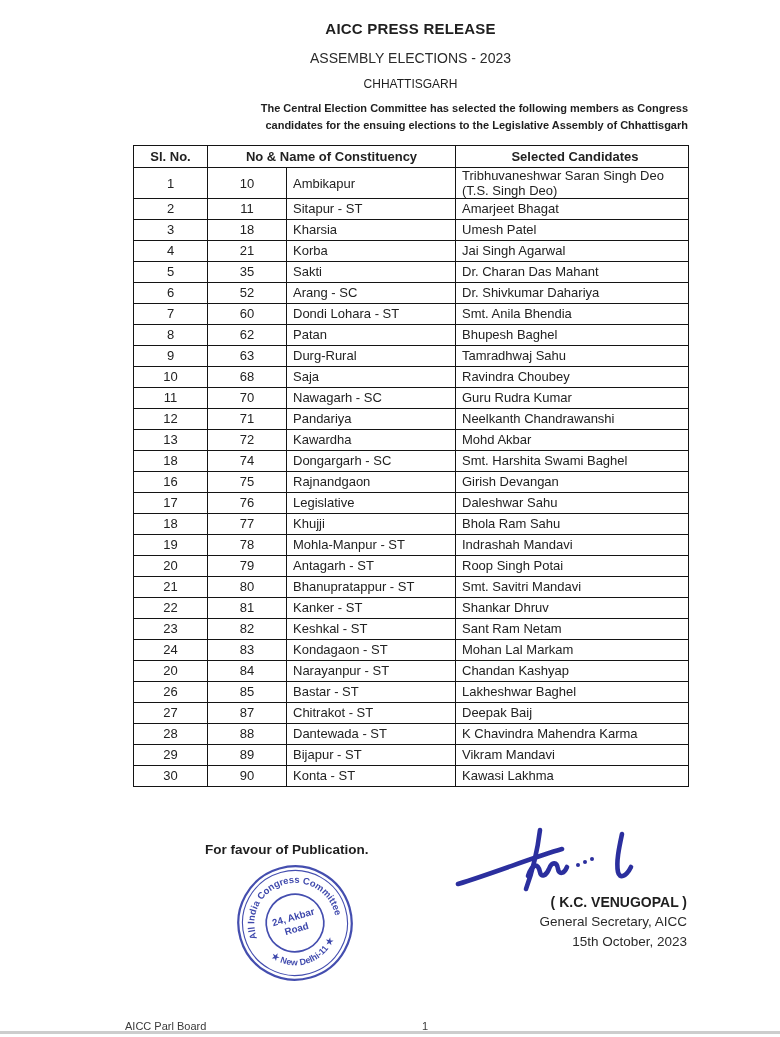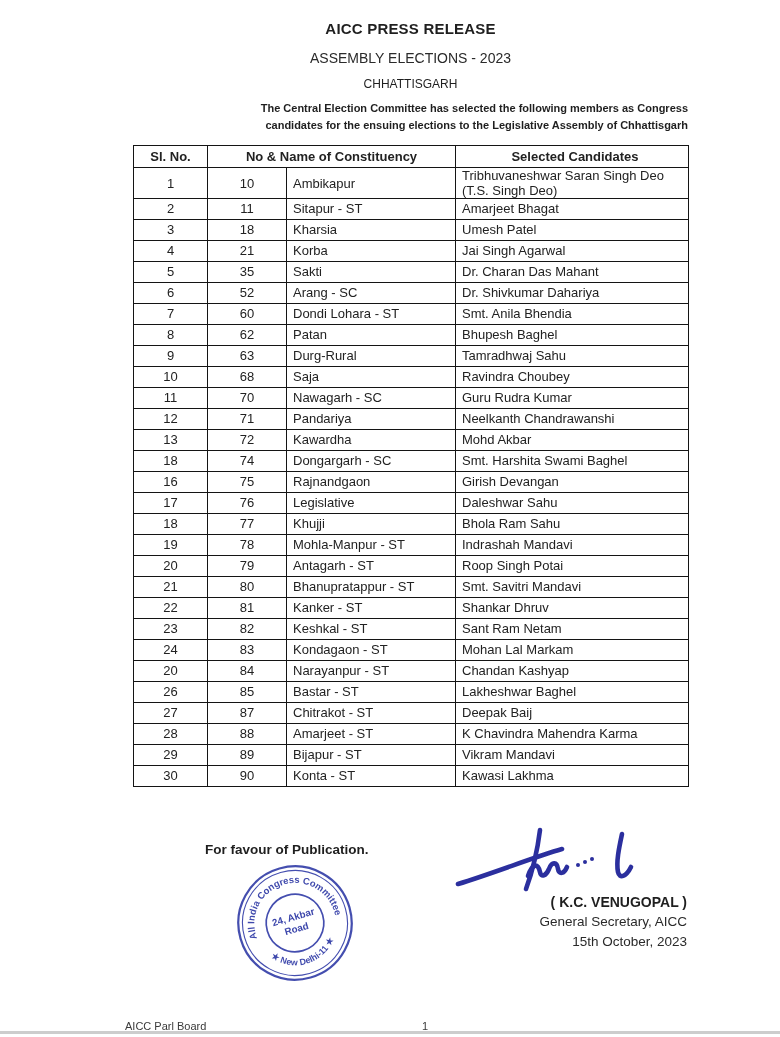--- a/index.html
+++ b/index.html
@@ -231,21 +231,21 @@
         </tr>
         <tr>
           <td>27</td>
           <td>87</td>
           <td class="lft">Chitrakot - ST</td>
           <td class="lft">Deepak Baij</td>
         </tr>
         <tr>
           <td>28</td>
           <td>88</td>
-          <td class="lft">Amarjeet - ST</td>
+          <td class="lft">Dantewada - ST</td>
           <td class="lft">K Chavindra Mahendra Karma</td>
         </tr>
         <tr>
           <td>29</td>
           <td>89</td>
           <td class="lft">Bijapur - ST</td>
           <td class="lft">Vikram Mandavi</td>
         </tr>
         <tr>
           <td>30</td>

